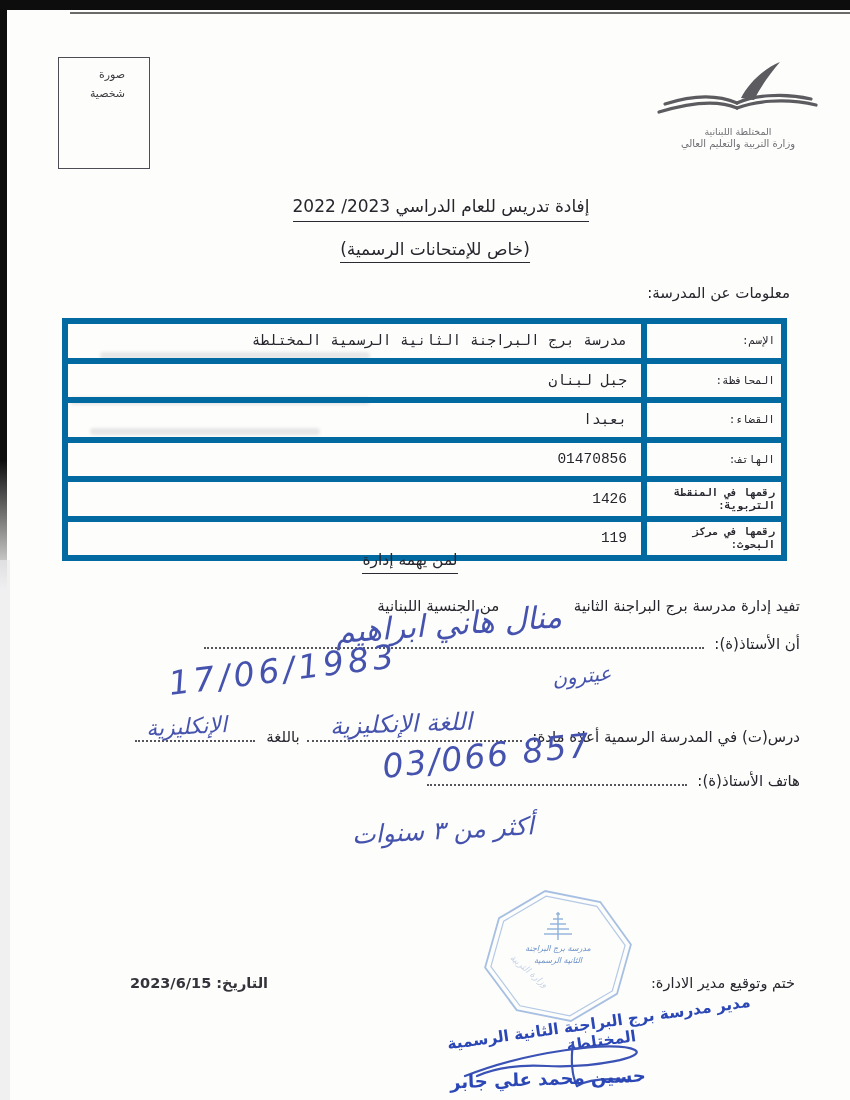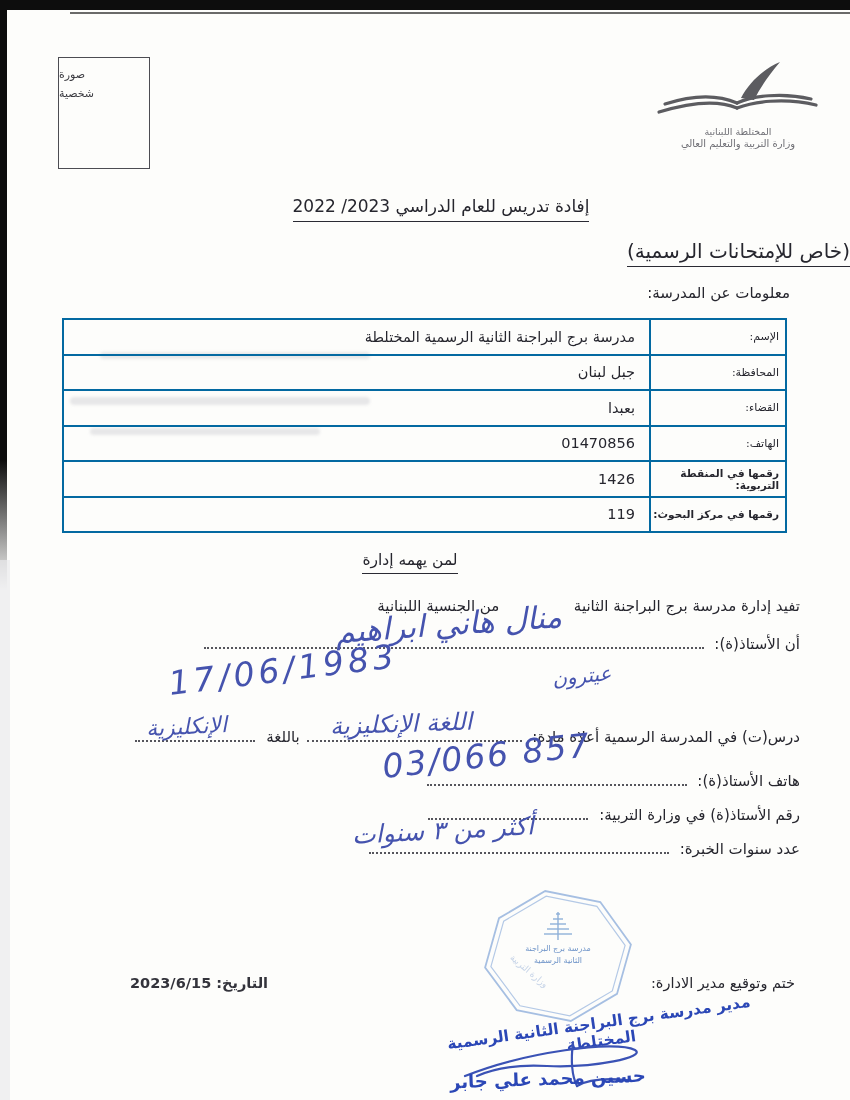--- a/index.html
+++ b/index.html
@@ -9,37 +9,37 @@
   
   .scan-top{position:absolute;left:0;top:0;width:850px;height:10px;background:#0d0d0d;}
   .scan-top-line{position:absolute;left:70px;top:12px;width:780px;height:2px;background:#2b2b2b;opacity:.7;}
   .scan-left{position:absolute;left:0;top:0;width:7px;height:590px;
              background:linear-gradient(#0d0d0d 0 78%,rgba(13,13,13,0) 100%);}
   .scan-left-light{position:absolute;left:0;top:560px;width:10px;height:540px;background:#e9e9ed;opacity:.7;}
   .smudge{position:absolute;background:rgba(135,135,148,.18);filter:blur(1.5px);border-radius:4px;}
 
   
   .photo-box{position:absolute;left:58px;top:57px;width:92px;height:112px;border:1.5px solid #4c4c52;
-             font-size:11px;line-height:1.7;color:#3a3a40;box-sizing:border-box;padding:8px 24px 0 0;text-align:left;}
+             font-size:11px;line-height:1.7;color:#3a3a40;box-sizing:border-box;padding:8px 24px 0 0;text-align:right;}
 
   
   .logo-wrap{position:absolute;left:648px;top:60px;width:180px;text-align:center;color:#6e6e74;}
   .logo-wrap .l1{font-size:9.5px;margin-top:2px;}
   .logo-wrap .l2{font-size:10px;margin-top:1px;}
 
   
   .title{position:absolute;left:32px;right:0;top:196px;text-align:center;font-size:17px;}
   .title span{border-bottom:1.6px solid #2a2a33;padding-bottom:5px;}
-  .subtitle{position:absolute;left:20px;right:0;top:239px;text-align:right;font-size:20px;}
+  .subtitle{position:absolute;left:20px;right:0;top:239px;text-align:center;font-size:17px;}
   .subtitle span{border-bottom:1.6px solid #2a2a33;padding-bottom:3px;}
   .info-heading{position:absolute;right:60px;top:284px;font-size:15px;}
 
   
   table.school{position:absolute;left:62px;top:318px;width:725px;border-collapse:collapse;direction:rtl;}
-  table.school td{border:2px solid #0369a1;height:31.5px;vertical-align:middle;}
+  table.school td{border:6px solid #0369a1;height:31.5px;vertical-align:middle;font-family:Liberation Mono, monospace;}
   td.lbl{width:126px;font-size:11px;padding:0 6px 0 2px;text-align:right;}
   td.lbl.small{font-size:10.5px;font-weight:bold;}
   td.val{text-align:right;padding-right:14px;font-size:14.5px;}
 
   
   .center-head{position:absolute;left:0;right:30px;top:551px;text-align:center;font-size:15.5px;}
   .center-head span{border-bottom:1.6px solid #2a2a33;padding-bottom:4px;}
   .fline{position:absolute;right:50px;font-size:15px;white-space:nowrap;}
   .fline .lbl{margin-left:4px;}
   .gap65{display:inline-block;width:65px;}
@@ -53,21 +53,21 @@
   .hw-place{left:552px;top:664px;font-size:20px;transform:rotate(-6deg);}
   .hw-bdate{left:168px;top:650px;font-size:33px;letter-spacing:4px;transform:rotate(-7deg);direction:ltr;}
   .hw-subject{left:330px;top:710px;font-size:24px;transform:rotate(-2deg);}
   .hw-lang{left:146px;top:714px;font-size:22px;transform:rotate(-3deg);}
   .hw-phone{left:382px;top:736px;font-size:33px;letter-spacing:2px;transform:rotate(-6deg);direction:ltr;}
   .hw-exp{left:352px;top:816px;font-size:25px;letter-spacing:1px;transform:rotate(-3deg);}
 
   
   .sign-label{position:absolute;right:55px;top:975px;font-size:14.5px;}
   .doc-date{position:absolute;left:130px;top:975px;font-size:14.5px;font-weight:bold;color:#33333b;}
-  .seal{position:absolute;left:478px;top:886px;width:160px;height:140px;}
+  .seal{position:absolute;left:478px;top:886px;width:160px;height:140px;font-style:italic;}
   .seal .t1{position:absolute;left:0;top:58px;width:160px;text-align:center;font-size:8px;color:#6d93c8;}
   .seal .t2{position:absolute;left:0;top:70px;width:160px;text-align:center;font-size:8px;color:#6d93c8;}
   .seal .wm{position:absolute;left:28px;top:80px;font-size:9px;color:rgba(150,175,215,.55);transform:rotate(40deg);}
   .stamp-title{position:absolute;left:420px;top:1014px;width:360px;text-align:center;font-size:15.5px;
                font-weight:bold;color:#2b47b6;transform:rotate(-8deg);letter-spacing:.5px;}
   .sig-svg{position:absolute;left:455px;top:1040px;}
   .signer{position:absolute;left:450px;top:1068px;font-size:18px;font-weight:bold;color:#2b47b6;
           letter-spacing:2px;transform:rotate(-2deg);}
 </style>
 </head>
@@ -166,29 +166,21 @@
   </div>
   <div class="hw hw-subject">اللغة الإنكليزية</div>
   <div class="hw hw-lang">الإنكليزية</div>
 
   <div class="fline" style="top:771px;">
     <span class="lbl">هاتف الأستاذ(ة):</span>
     <span class="dots d260"></span>
   </div>
   <div class="hw hw-phone">03/066 857</div>
 
-  <div class="fline" style="top:805px;">
-    <span class="lbl">رقم الأستاذ(ة) في وزارة التربية:</span>
-    <span class="dots d160"></span>
-  </div>
-
-  <div class="fline" style="top:839px;">
-    <span class="lbl">عدد سنوات الخبرة:</span>
-    <span class="dots d300"></span>
-  </div>
+
   <div class="hw hw-exp">أكثر من ٣ سنوات</div>
 
   <div class="seal">
     <svg width="160" height="140" viewBox="0 0 160 140">
       <polygon points="152.9,58.5 122.3,16 67.2,5 21,32.2 7.1,81.5 38.7,124.1 92.8,135 139,107.9" fill="none" stroke="#a6bfe2" stroke-width="1.8"></polygon>
       <polygon points="147.1,59.4 118.9,20.3 68.2,10.2 25.7,35.2 12.9,80.6 42,119.8 91.8,129.8 134.3,104.9" fill="none" stroke="#b4c9e6" stroke-width="1.2"></polygon>
       <g stroke="#8fb0d8" stroke-width="1.4">
         <path d="M80,54 L80,26"></path>
         <path d="M66,48 L94,48"></path>
         <path d="M69,43 L91,43"></path>

